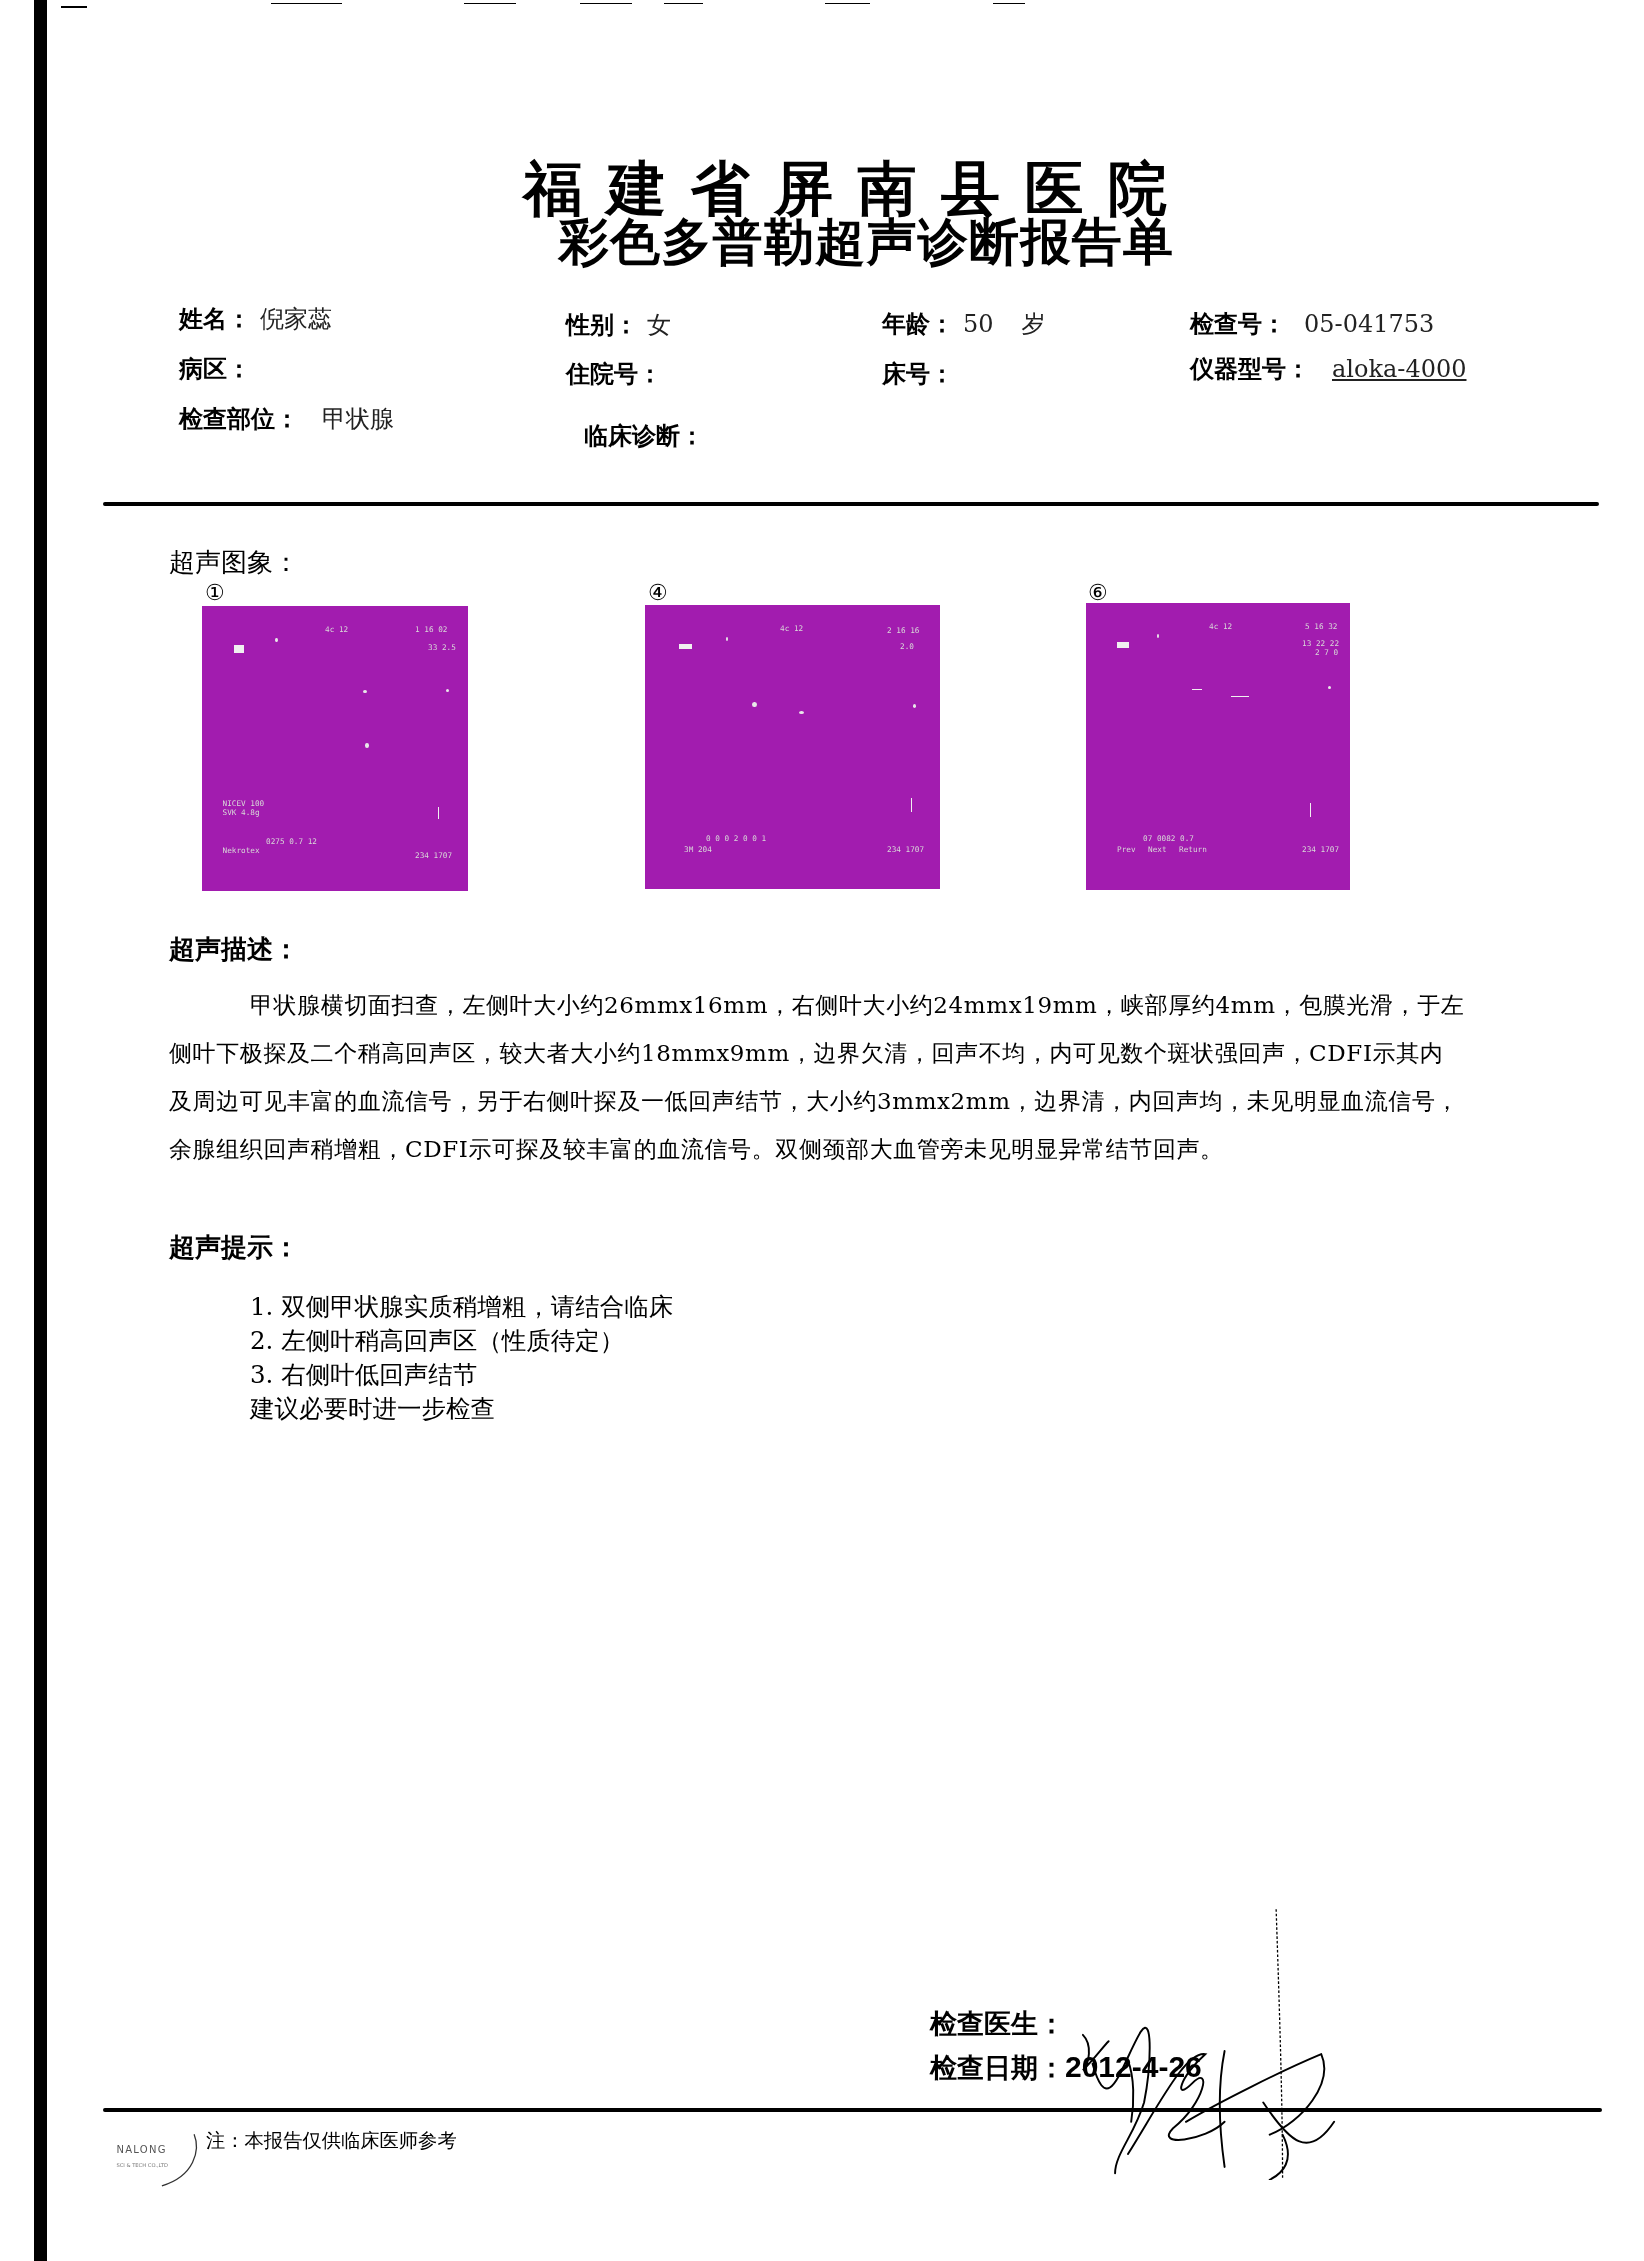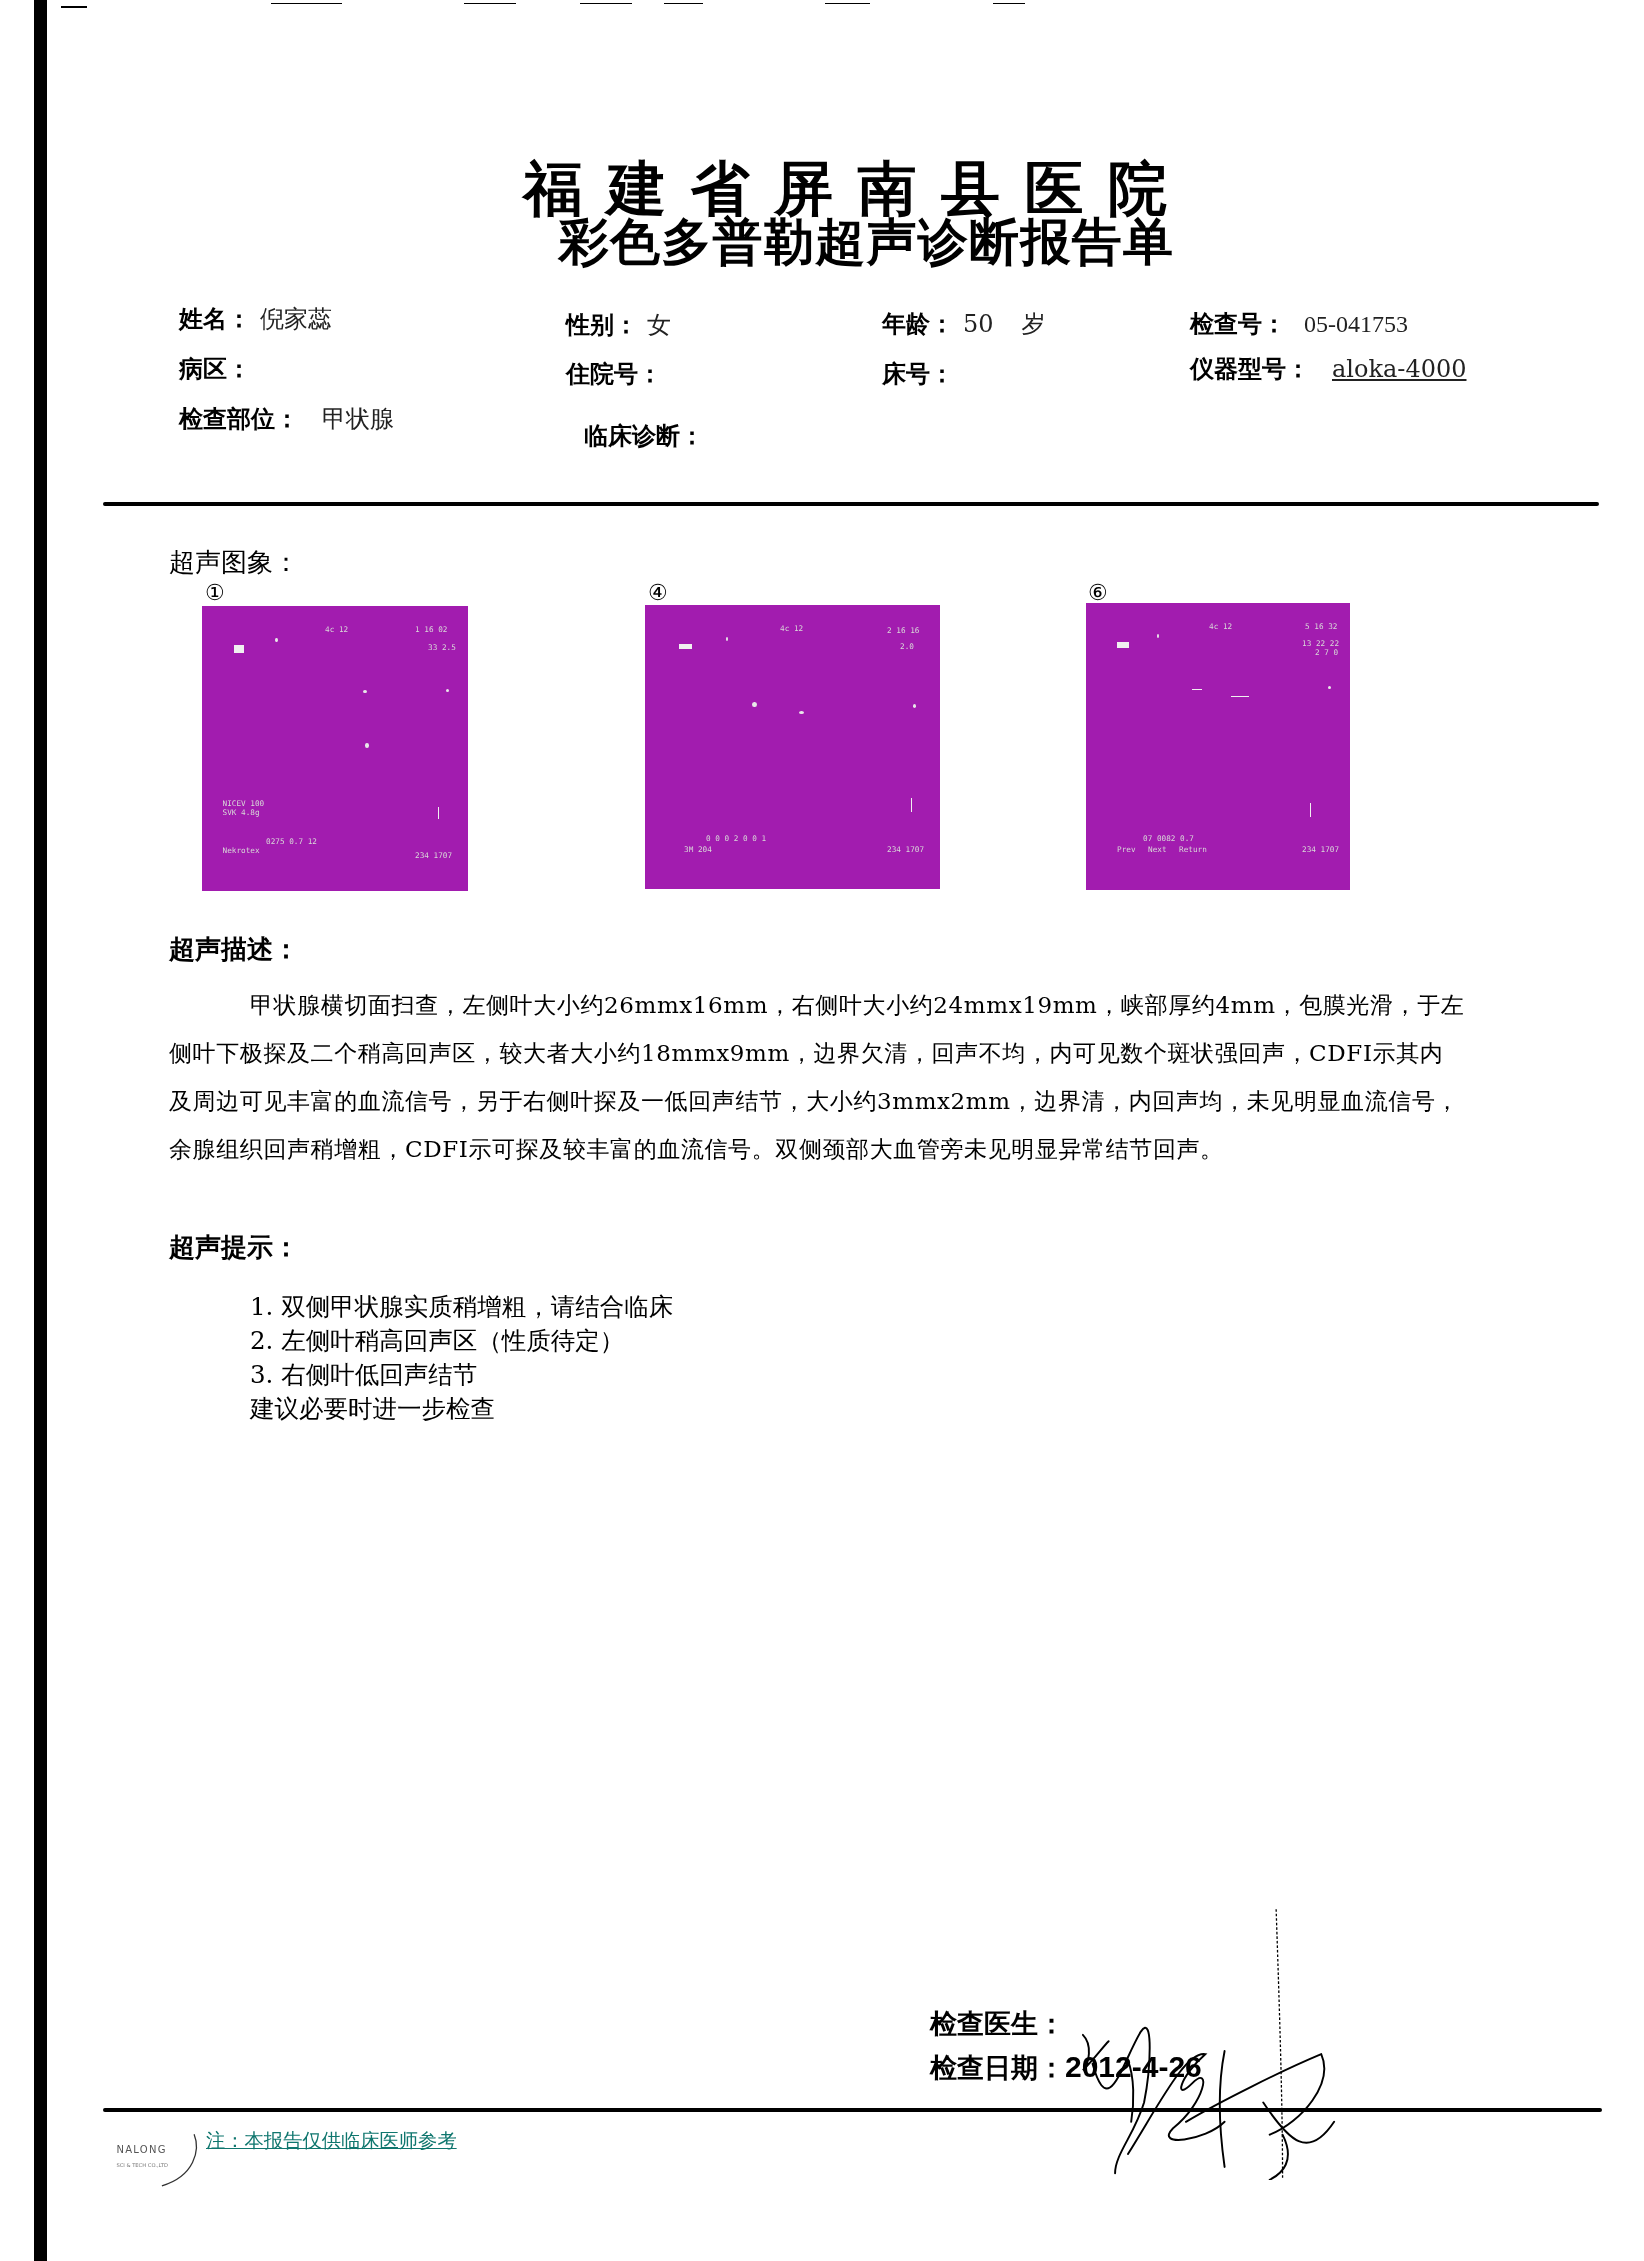--- a/index.html
+++ b/index.html
@@ -55,21 +55,21 @@
   .imp-list {
     font-family: "DejaVu Serif", "Liberation Serif", serif; font-size: 24.5px; line-height: 34px;
   }
   .imp-list div { white-space: nowrap; }
 
   .sig-row { font-size: 27px; line-height: 40px; white-space: nowrap; }
   .sig-row .lbl { font-weight: bold; }
   .sig-row .val { font-family: "Liberation Sans", sans-serif; font-weight: bold; font-size: 30px; }
 
   .footnote {
-    font-family: "DejaVu Serif", "Liberation Serif", serif; font-size: 19.3px; line-height: 26px; color: #0f766e; text-decoration: underline;
+    font-family: "DejaVu Serif", "Liberation Serif", serif; font-size: 19.3px; line-height: 26px; color: #000000;
   }
   .logo-text {
     font-family: "DejaVu Sans", sans-serif; font-size: 10px; letter-spacing: 1.3px; color: #555;
   }
   .logo-sub { font-size: 5.2px; color: #777; letter-spacing: 0; }
 </style>
 </head>
 <body>
 
 <div class="abs edge-bar"></div>
@@ -87,21 +87,21 @@
 <div class="abs field" style="left:179px;top:303px;">
   <span class="lbl">姓名：</span><span class="val">倪家蕊</span>
 </div>
 <div class="abs field" style="left:566px;top:309px;">
   <span class="lbl">性别：</span><span class="val">女</span>
 </div>
 <div class="abs field" style="left:882px;top:308px;">
   <span class="lbl">年龄：</span><span class="val">50</span><span class="val" style="margin-left:28px;">岁</span>
 </div>
 <div class="abs field" style="left:1190px;top:308px;">
-  <span class="lbl">检查号：</span><span class="val" style="margin-left:18px;font-family:Liberation Serif, serif;">05-041753</span>
+  <span class="lbl">检查号：</span><span class="val" style="margin-left:18px;">05-041753</span>
 </div>
 
 <div class="abs field" style="left:179px;top:353px;">
   <span class="lbl">病区：</span><span class="val"></span>
 </div>
 <div class="abs field" style="left:566px;top:358px;">
   <span class="lbl">住院号：</span><span class="val"></span>
 </div>
 <div class="abs field" style="left:882px;top:358px;">
   <span class="lbl">床号：</span><span class="val"></span>

